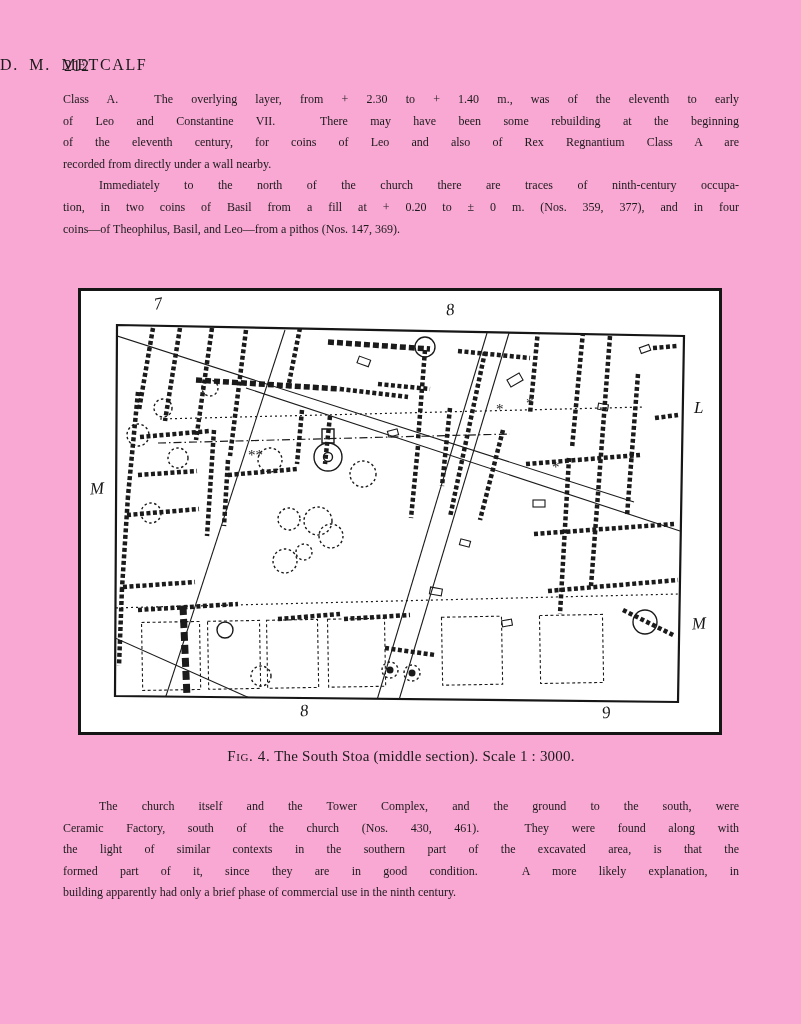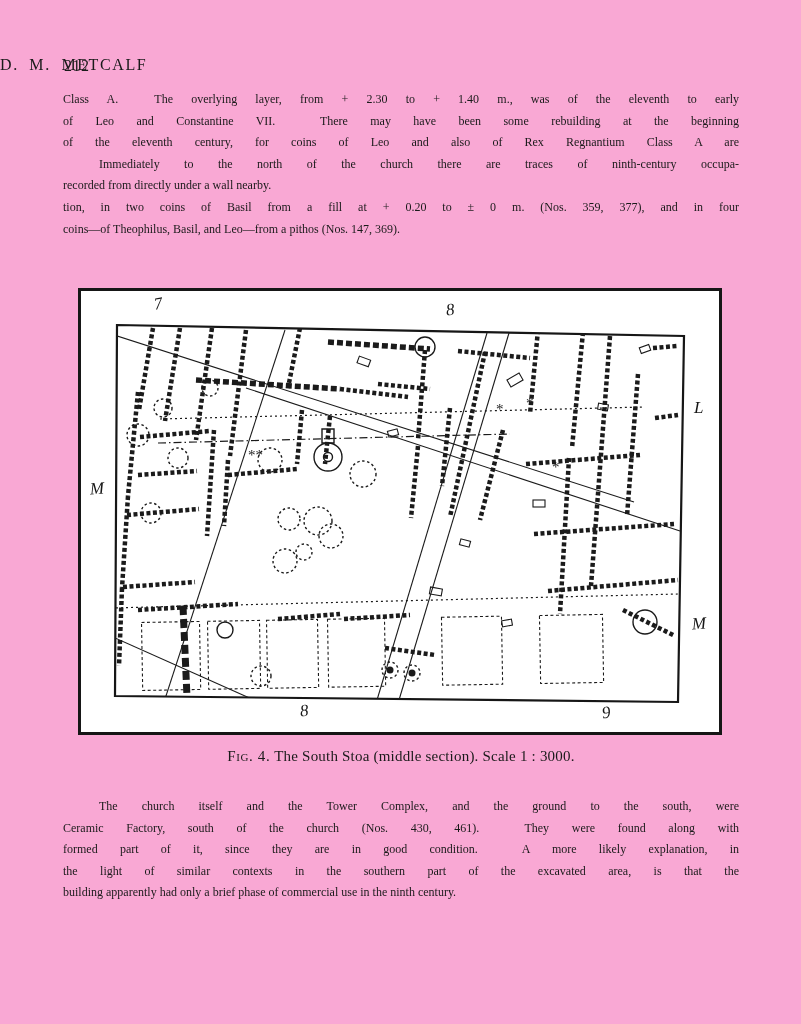--- a/index.html
+++ b/index.html
@@ -67,22 +67,22 @@
 
   <div class="hdr">
     <span class="pgnum">212</span>
     <span class="rhead">D. M. METCALF</span>
   </div>
 
   <div class="tblock" id="block1">
     <div class="line">Class A.  The overlying layer, from + 2.30 to + 1.40 m., was of the eleventh to early</div>
     <div class="line">of Leo and Constantine VII.  There may have been some rebuilding at the beginning</div>
     <div class="line">of the eleventh century, for coins of Leo and also of Rex Regnantium Class A are</div>
+    <div class="line last">recorded from directly under a wall nearby.</div>
     <div class="line ind">Immediately to the north of the church there are traces of ninth-century occupa-</div>
-    <div class="line last">recorded from directly under a wall nearby.</div>
     <div class="line">tion, in two coins of Basil from a fill at + 0.20 to ± 0 m. (Nos. 359, 377), and in four</div>
     <div class="line last">coins—of Theophilus, Basil, and Leo—from a pithos (Nos. 147, 369).</div>
   </div>
 
   <div class="figplate">
     <svg width="644" height="447" viewBox="0 0 644 447">
       <defs>
         <clipPath id="mapclip">
           <polygon points="39,37 606,48 600,414 37,408"></polygon>
         </clipPath>
@@ -226,18 +226,18 @@
     <span class="glabel g9b">9</span>
   </div>
 
   <div class="caption">
     <span class="sc">Fig. 4.</span><span>The South Stoa (middle section).  Scale 1 : 3000.</span>
   </div>
 
   <div class="tblock" id="block2">
     <div class="line ind">The church itself and the Tower Complex, and the ground to the south, were</div>
     <div class="line">Ceramic Factory, south of the church (Nos. 430, 461).  They were found along with</div>
+    <div class="line">the light of similar contexts in the southern part of the excavated area, is that the</div>
     <div class="line">formed part of it, since they are in good condition.  A more likely explanation, in</div>
-    <div class="line">the light of similar contexts in the southern part of the excavated area, is that the</div>
     <div class="line last">building apparently had only a brief phase of commercial use in the ninth century.</div>
   </div>
 
 </div>
 
 </body></html>

